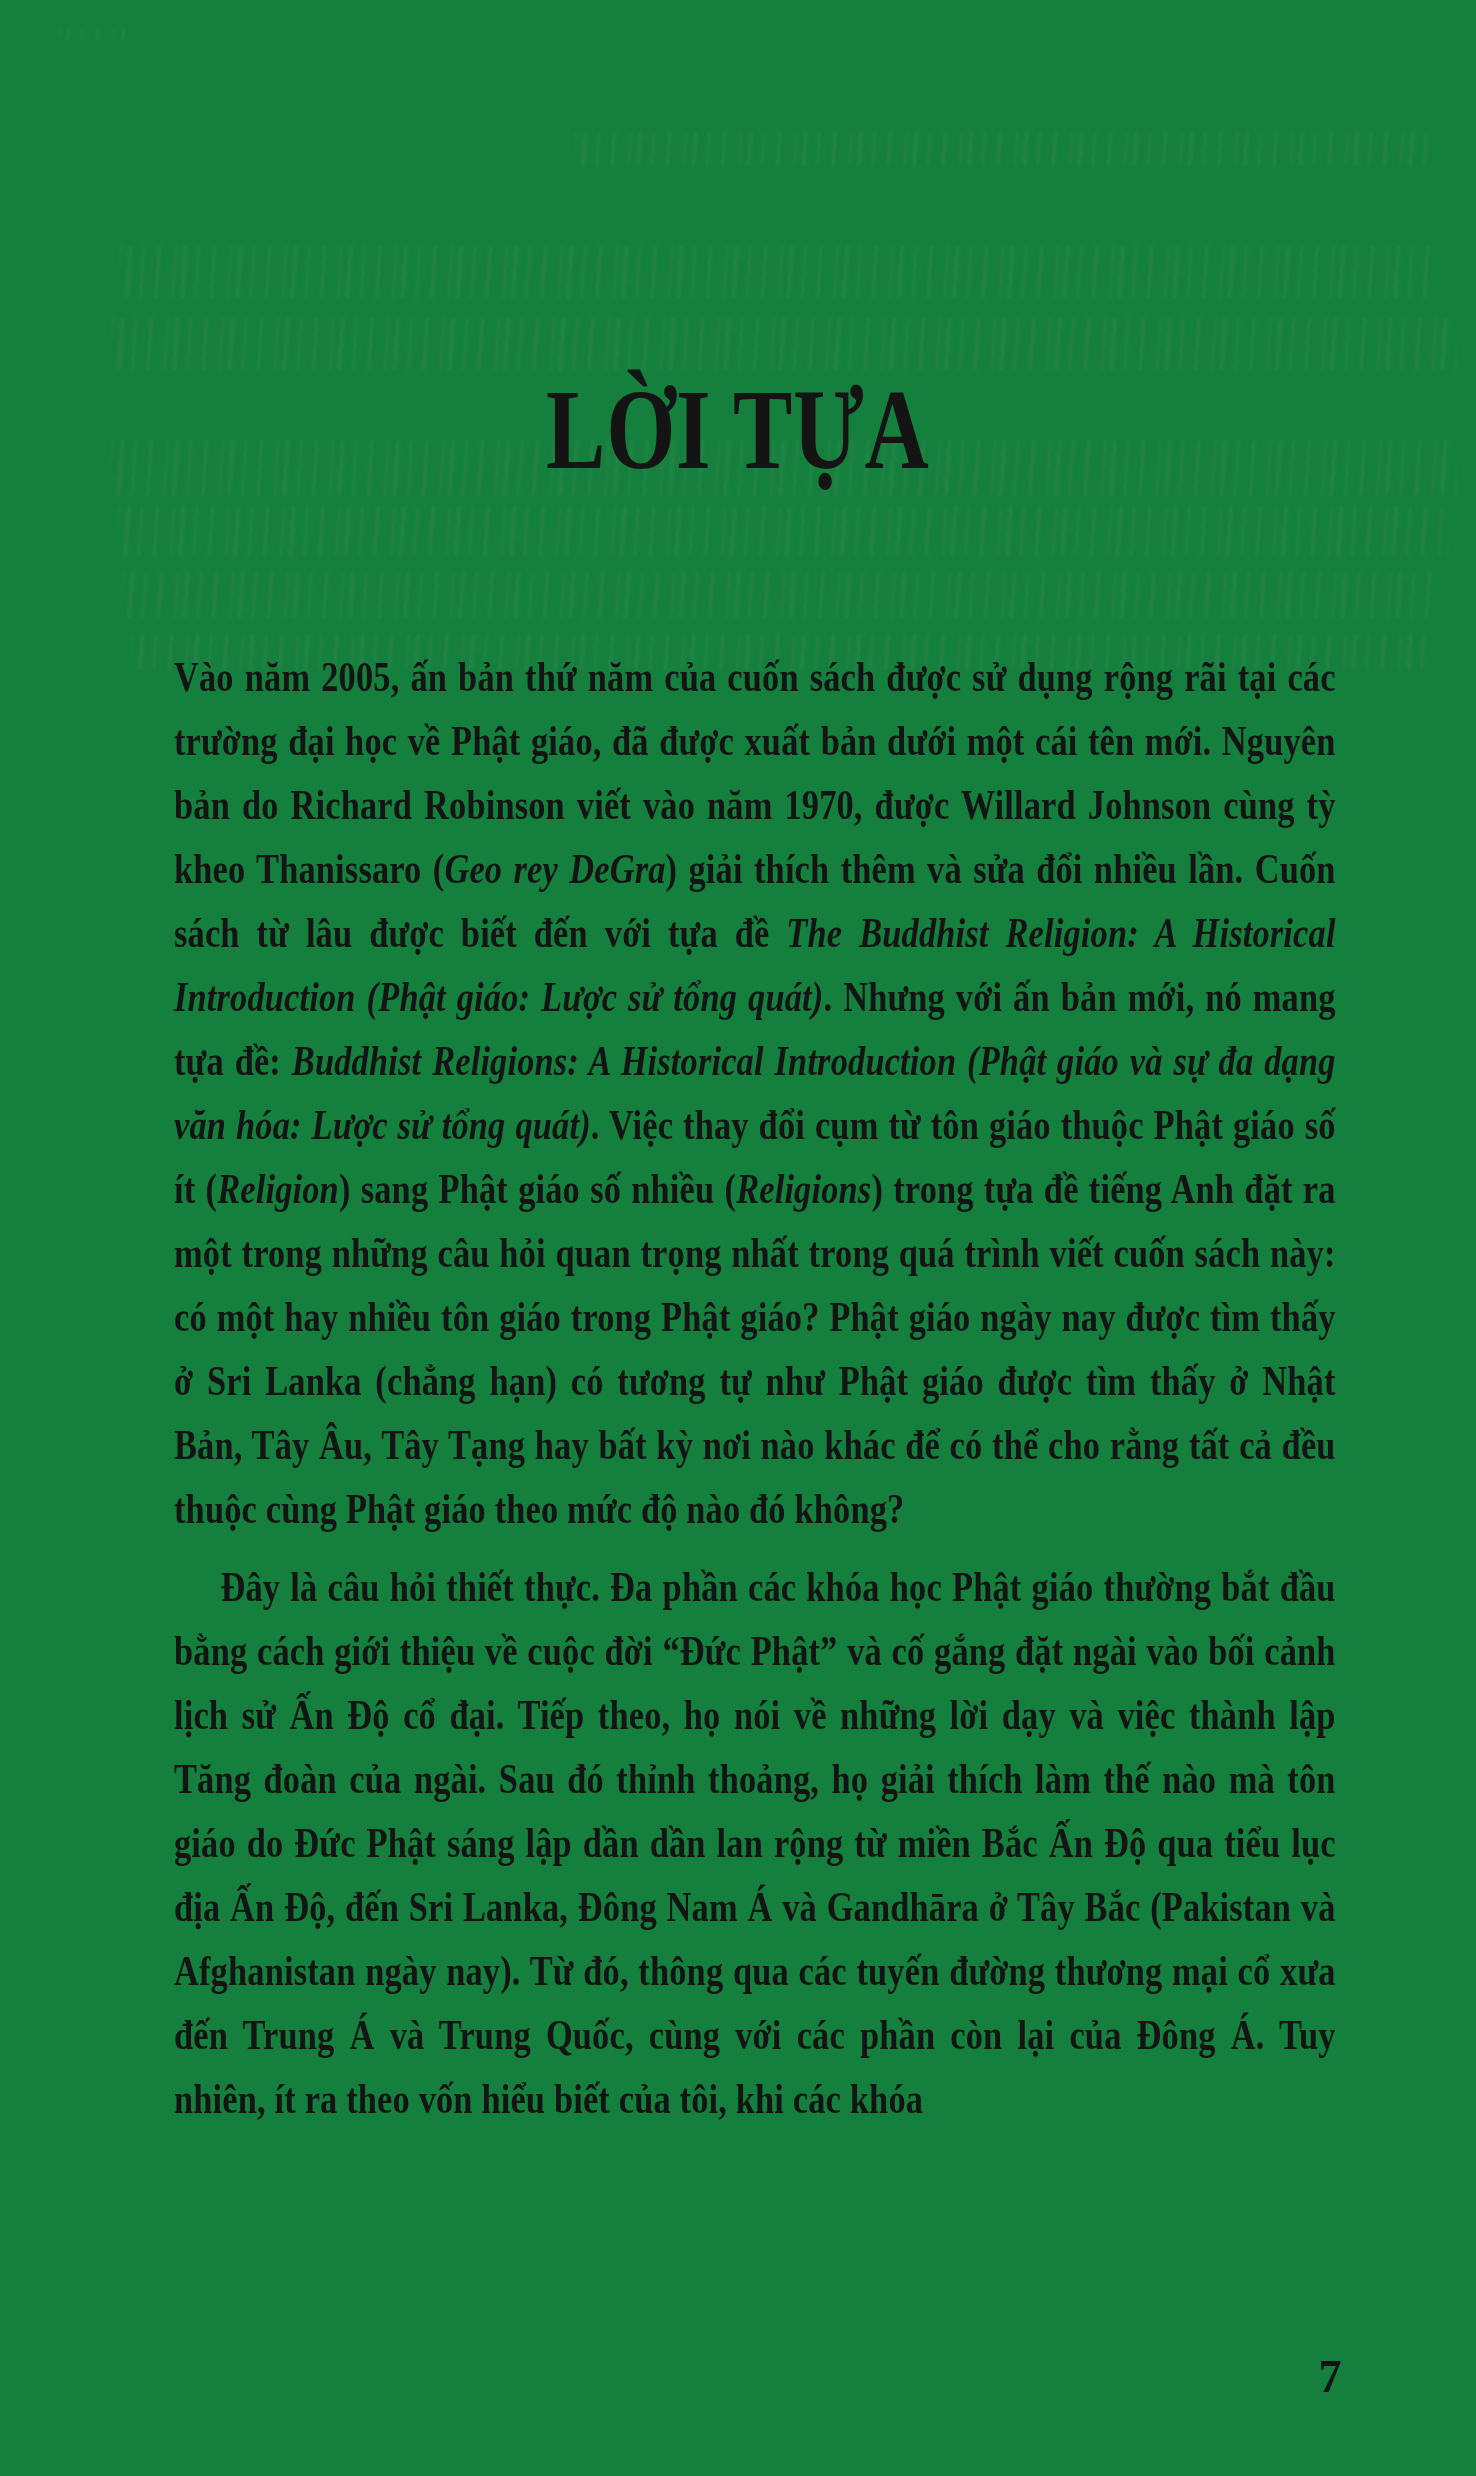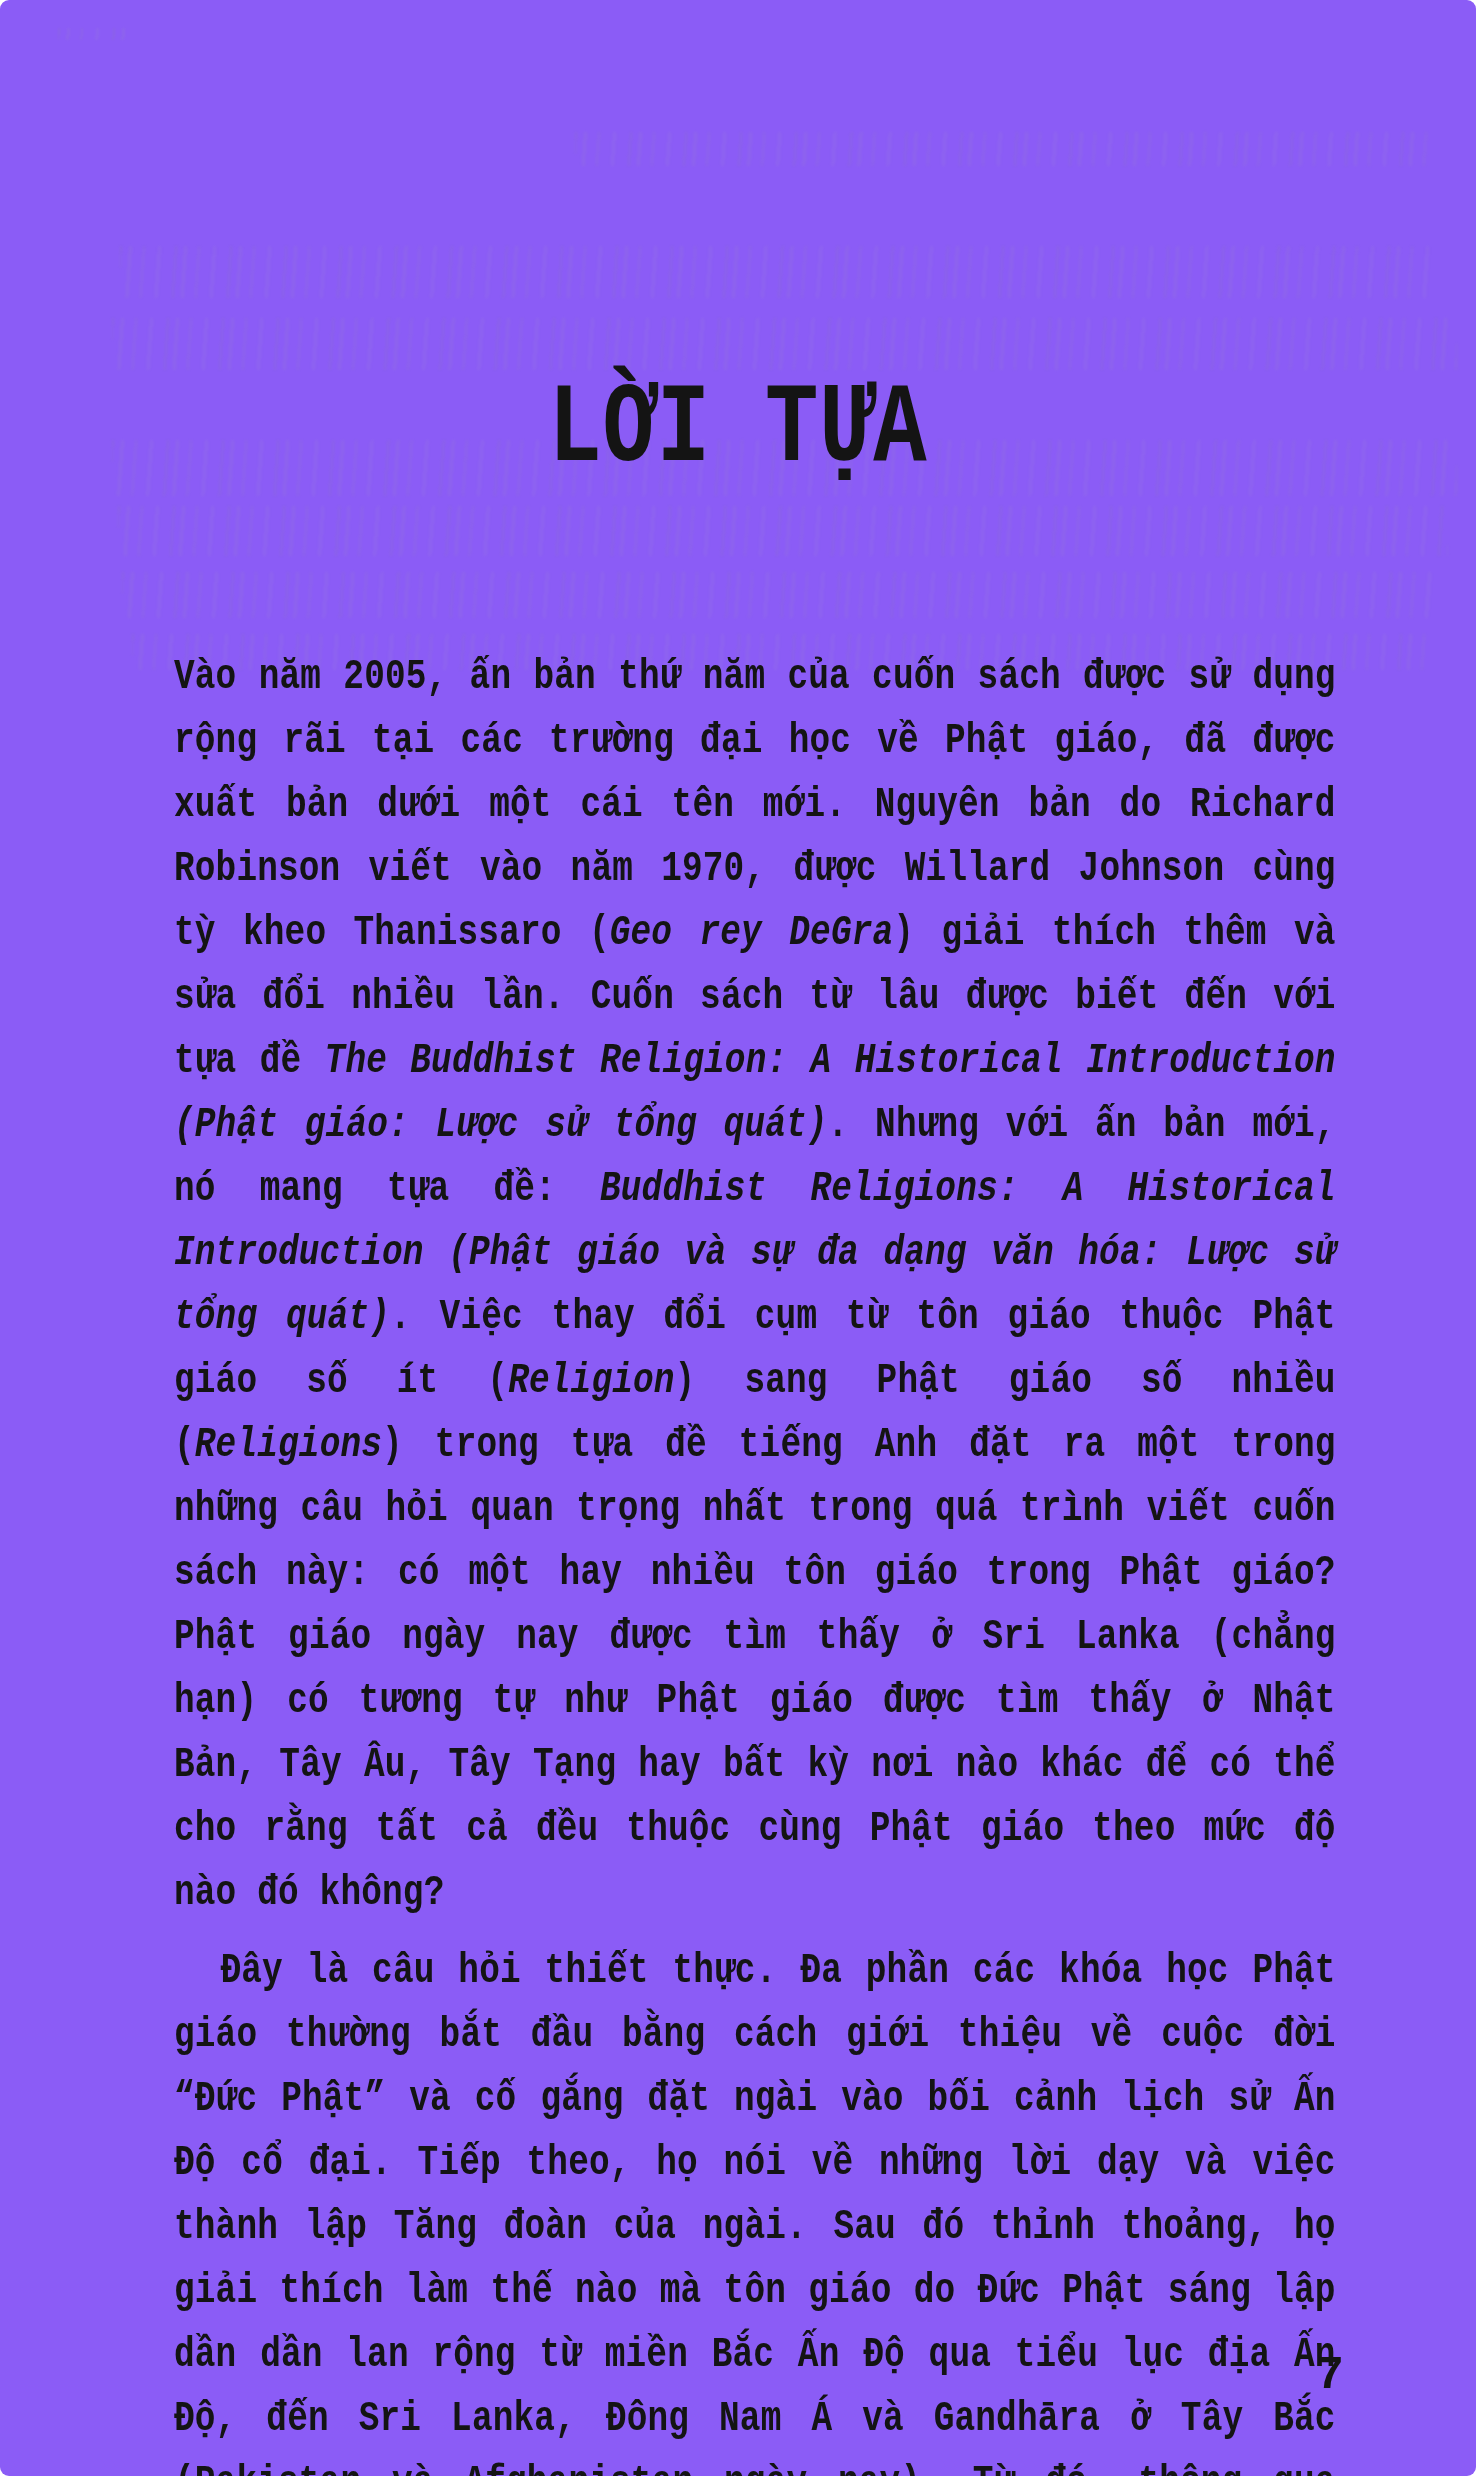--- a/index.html
+++ b/index.html
@@ -4,25 +4,24 @@
 <style>
   html, body {
     margin: 0;
     padding: 0;
     background: #ffffff;
   }
   .page {
     position: relative;
     width: 1476px;
     height: 2476px;
-    background: #8b5cf6;
+    background: #15803d;
     overflow: hidden;
-    font-family: Liberation Mono, monospace;
+    font-family: Liberation Serif, serif;
     color: #141414;
-    border-radius: 9px;
   }
   
   .ghost {
     position: absolute;
     background-image: repeating-linear-gradient(
       94deg,
       rgba(140,140,140,0.30) 0 2px, transparent 2px 9px,
       rgba(165,165,165,0.24) 9px 12px, transparent 12px 23px,
       rgba(150,150,150,0.27) 23px 25px, transparent 25px 38px,
       rgba(175,175,175,0.20) 38px 41px, transparent 41px 55px

